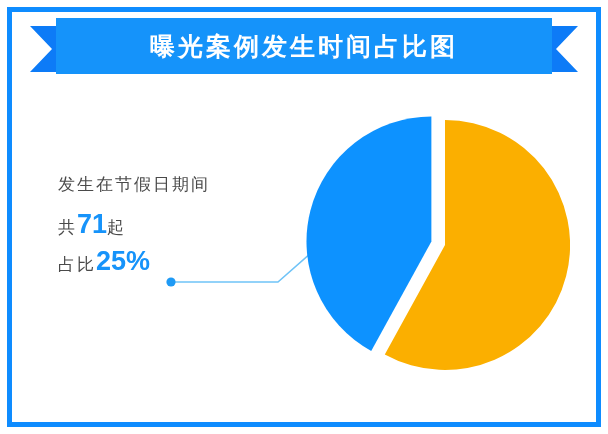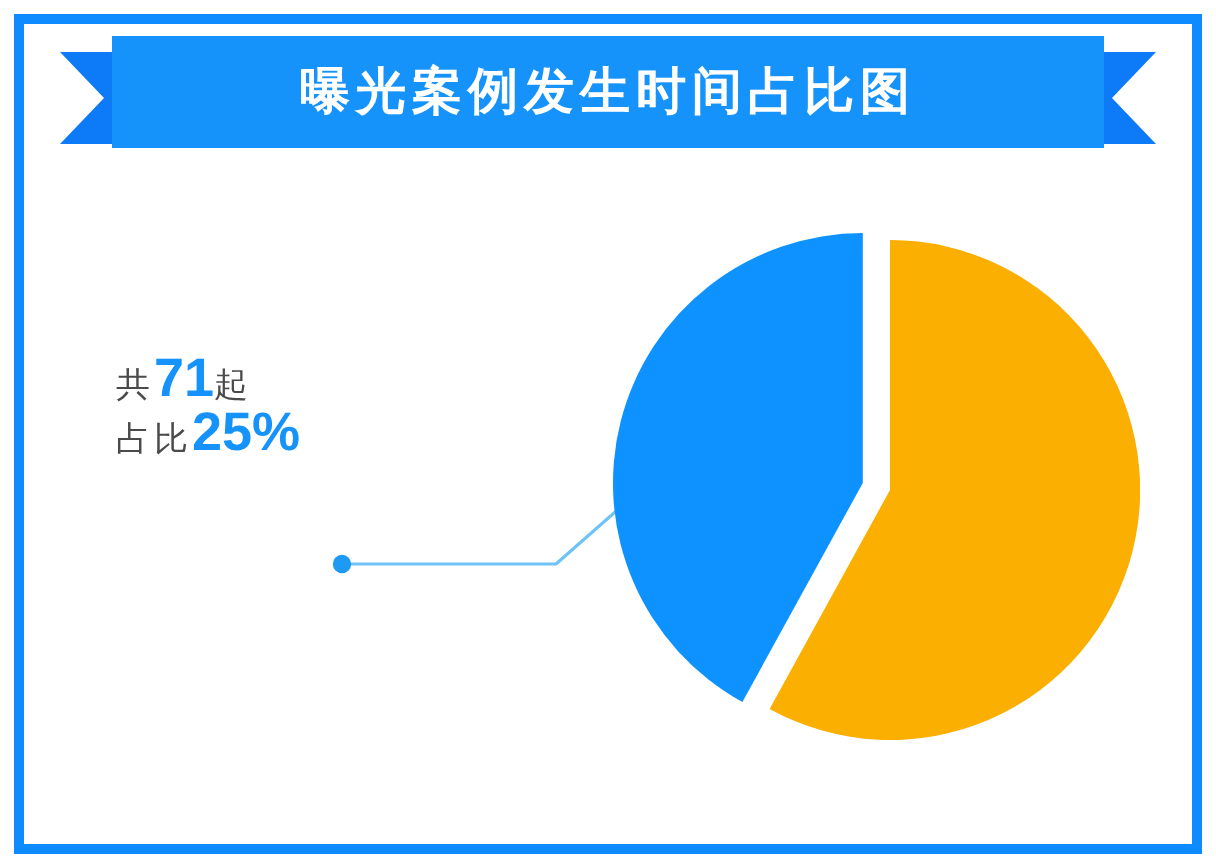--- a/index.html
+++ b/index.html
@@ -80,21 +80,21 @@
     position: absolute;
     left: 58px;
     top: 176px;
     width: 230px;
   }
   .callout-line {
     white-space: nowrap;
     line-height: 1;
   }
   .callout-line.l1 { margin-bottom: 18px; }
-  .callout-line.l2 { }
+  .callout-line.l2 { margin-bottom: 10px; }
   .txt-cn {
     font-size: 17px;
     color: #4A4A4A;
     letter-spacing: 2px;
     font-weight: normal;
     vertical-align: baseline;
   }
   .txt-num {
     font-size: 27px;
     color: #1693FA;
@@ -130,20 +130,23 @@
 
   <div class="banner-wrap">
     <div class="banner-tail left"></div>
     <div class="banner-tail right"></div>
     <div class="banner-body">
       <span class="banner-title">曝光案例发生时间占比图</span>
     </div>
   </div>
 
   <div class="callout">
+    <div class="callout-line l1">
+      <span class="txt-cn">发生在节假日期间</span>
+    </div>
     <div class="callout-line l2">
       <span class="txt-cn">共</span><span class="txt-num">71</span><span class="txt-cn">起</span>
     </div>
     <div class="callout-line l3">
       <span class="txt-cn">占比</span><span class="txt-num">25%</span>
     </div>
   </div>
 
   <svg class="connector" viewBox="0 0 200 70">
     <polyline points="12,52 118,52 168,8" fill="none" stroke="#6FC3F7" stroke-width="1.6" stroke-linecap="round" stroke-linejoin="round"></polyline>

